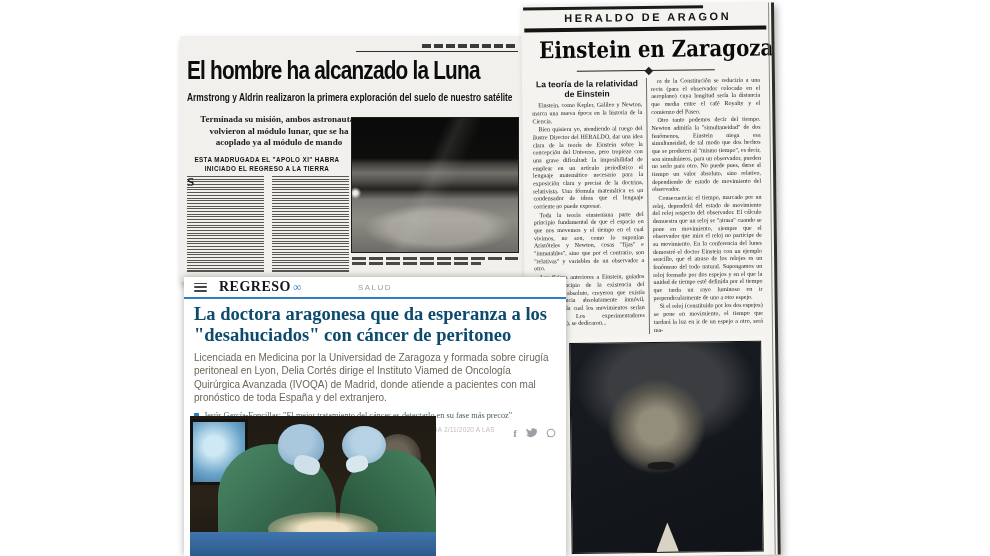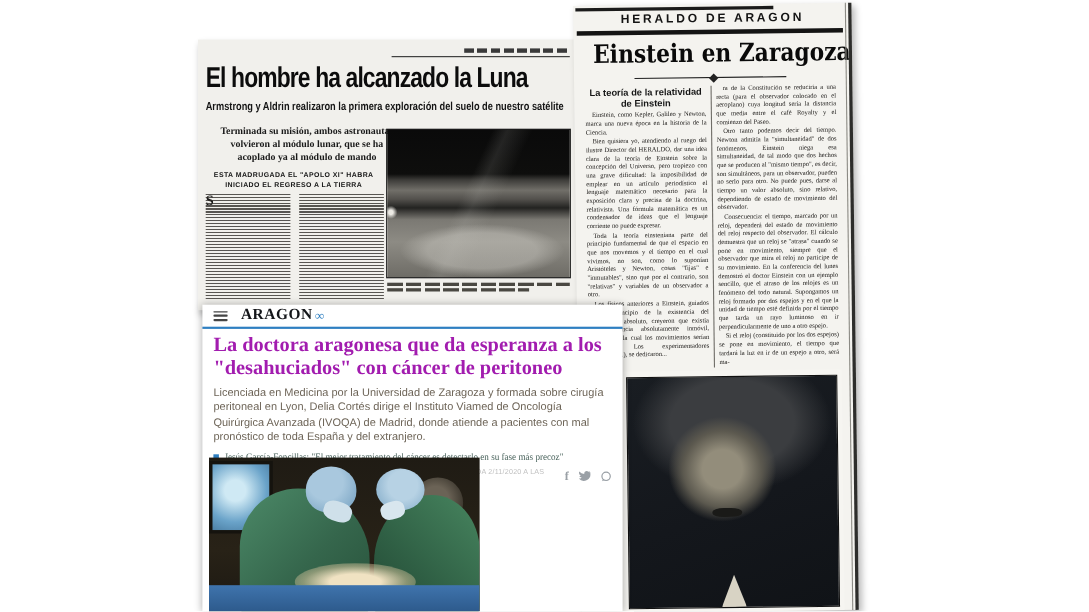--- a/index.html
+++ b/index.html
@@ -80,21 +80,21 @@
   .wc-header{position:relative;height:20px;display:flex;align-items:center;padding:0 10px;}
   .menu-icon{width:13px;height:9px;display:flex;flex-direction:column;justify-content:space-between;cursor:pointer;}
   .menu-icon b{height:1.6px;background:#454545;border-radius:1px;}
   .wc-logo{margin-left:12px;font-family:"Liberation Serif",serif;font-weight:bold;font-size:14px;
       letter-spacing:.5px;color:#14161a;display:flex;align-items:center;}
   .wc-logo .mark{color:#2e7fc1;font-size:12px;font-style:italic;margin-left:2px;font-weight:bold;}
   .wc-section{position:absolute;left:0;right:0;text-align:center;font-size:8px;letter-spacing:1.5px;
       color:#9b9b9b;pointer-events:none;}
   .wc-rule{height:2px;background:#2e7fc1;}
   .wc-headline{padding:5px 10px 3px;font-family:"Liberation Serif",serif;font-weight:bold;
-      font-size:18.5px;line-height:1.13;color:#a21caf;}
+      font-size:18.5px;line-height:1.13;color:#0c4a6e;}
   .wc-lead{padding:2px 10px 0;font-family:Liberation Sans, sans-serif;font-size:10px;line-height:1.35;
       color:#6e6558;}
   .wc-related{display:flex;align-items:flex-start;padding:5px 10px 0;cursor:pointer;}
   .wc-related .bullet{width:5px;height:5px;background:#2e7fc1;margin:3px 5px 0 0;flex:0 0 auto;}
   .wc-related .txt{font-family:"Liberation Serif",serif;font-size:9px;color:#47615a;white-space:nowrap;
       transform:scaleX(.92);transform-origin:left top;}
   .wc-meta{display:flex;align-items:center;padding:6px 10px 0;gap:6px;}
   .wc-badge{font-size:6.5px;font-weight:bold;letter-spacing:.4px;color:#3d3d3d;}
   .wc-avatar{width:8px;height:8px;border-radius:2px;background:#d98a2b;}
   .wc-author{font-size:6.5px;font-weight:bold;color:#2f2f2f;letter-spacing:.3px;}
@@ -183,23 +183,24 @@
   </div>
 
   <div id="web-card">
     <div class="wc-header">
       <div class="menu-icon">
           <b></b>
           <b></b>
           <b></b>
         </div>
       <div class="wc-logo">
-        <span>ARAGON</span>
+        <span>REGRESO</span>
         <span class="mark">∞</span>
       </div>
+      <div class="wc-section">SALUD</div>
     </div>
     <div class="wc-rule"></div>
     <div class="wc-headline">La doctora aragonesa que da esperanza a los "desahuciados" con cáncer de peritoneo</div>
     <div class="wc-lead">Licenciada en Medicina por la Universidad de Zaragoza y formada sobre cirugía peritoneal en Lyon, Delia Cortés dirige el Instituto Viamed de Oncología Quirúrgica Avanzada (IVOQA) de Madrid, donde atiende a pacientes con mal pronóstico de toda España y del extranjero.</div>
     <div class="wc-related">
       <span class="bullet"></span>
       <span class="txt">Jesús García-Foncillas: "El mejor tratamiento del cáncer es detectarlo en su fase más precoz"</span>
     </div>
     <div class="wc-meta">
       <span class="wc-badge">EXCLUSIVO SUSCRIPTORES</span>

